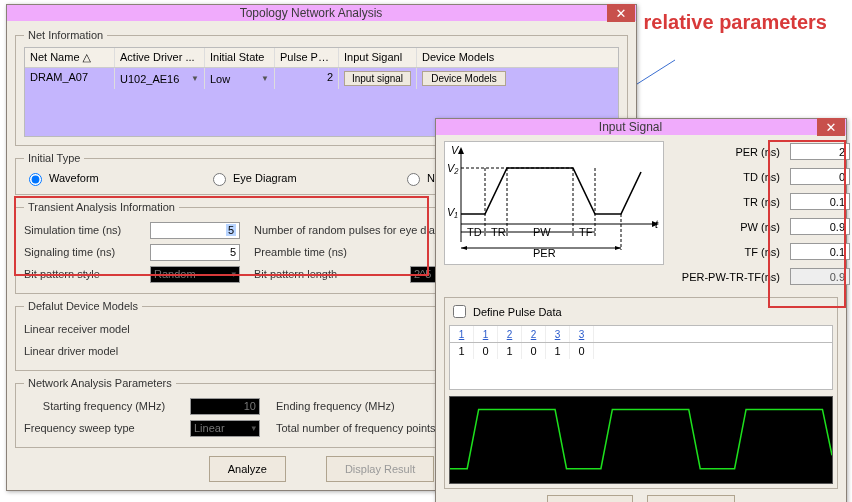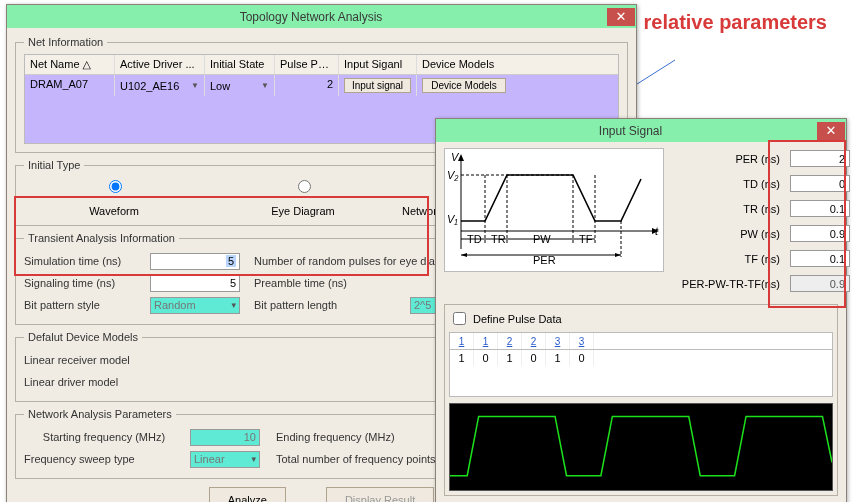--- a/index.html
+++ b/index.html
@@ -1,21 +1,21 @@
 <!DOCTYPE html>
 <html><head>
 <meta charset="utf-8">
 <style>
   * { box-sizing: border-box; font-family: Tahoma, Arial, sans-serif; font-size: 11px; }
   body { margin: 0; width: 852px; height: 502px; background: #fff; position: relative; overflow: hidden; }
   
   .annotation { position: absolute; right: 25px; top: 8px; color: #d83a3a; font-family: Arial, sans-serif; font-size: 20px; font-weight: bold; line-height: 1.4; }
   
   .win { position: absolute; border: 1px solid #8a8178; background: #f0ece4; box-shadow: 1px 1px 4px rgba(0,0,0,0.3); }
-  .titlebar { height: 23px; background: #86efac; color: #3a3a3a; display: flex; align-items: center; padding: 0 0 0 8px; position: relative; }
+  .titlebar { height: 16px; background: #f0abfc; color: #3a3a3a; display: flex; align-items: center; padding: 0 0 0 8px; position: relative; }
   .titlebar .title { flex: 1; text-align: center; font-size: 12px; }
   .close-btn { width: 28px; height: 18px; background: #c8504c; color: #fff; display: flex; align-items: center; justify-content: center; font-size: 13px; line-height: 1; cursor: pointer; margin-right: 1px; }
   .win-body { padding: 6px 8px 8px 8px; }
   
   fieldset { border: 1px solid #b8b0a4; margin: 2px 0 6px 0; padding: 6px 8px 8px 8px; position: relative; }
   legend { font-size: 11px; color: #333; padding: 0 4px; }
   
   .grid { background: #c4b5fd; border: 1px solid #bbb; height: 90px; display: flex; flex-direction: column; }
   .grid-head, .grid-row { display: flex; }
   .grid-head { background: #f4f0e8; border-bottom: 1px solid #ccc; }
@@ -24,26 +24,26 @@
   .gcell.c2 { width: 90px; }
   .gcell.c3 { width: 70px; }
   .gcell.c4 { width: 64px; }
   .gcell.c5 { width: 78px; }
   .gcell.c6 { width: 94px; border-right: none; }
   .dd-cell { display:flex; align-items:center; }
   .dd-arrow { margin-left:auto; font-size:8px; color:#555; }
   .btn-cell { background:#efe9df; border:1px solid #b0a48f; padding:1px 6px; font-size:10px; text-align:center; }
   
   .radio-row { display:flex; gap:4px; align-items:center; }
-  .radio-row label { display:flex; align-items:center; gap:12px;flex-direction:column; }
+  .radio-row label { display:flex; align-items:center; gap:4px; }
   
   .form-row { display:flex; align-items:center; height:22px; gap:6px; }
   .label { color:#333; }
   .tbox { background:#fff; border:1px solid #999; height:17px; padding:0 3px; display:inline-flex; align-items:center; justify-content:flex-end; }
-  .tbox.disabled, .select.disabled { background:#5eead4; color:#777; }
+  .tbox.disabled, .select.disabled { background:#000000; color:#777; }
   .select { background:#fff; border:1px solid #999; height:17px; padding:0 3px; display:inline-flex; align-items:center; position:relative; }
   .select::after { content:"▾"; font-size:9px; color:#555; position:absolute; right:3px; }
   
   .btn { background:#efe9df; border:1px solid #b0a48f; height:22px; padding:12px 18px; display:inline-flex; align-items:center; justify-content:center; cursor:pointer; }
   .btn.disabled { color:#999; cursor:default; }
   
   
   .redbox { position:absolute; border:2px solid #d83a3a; pointer-events:none; }
   
   

